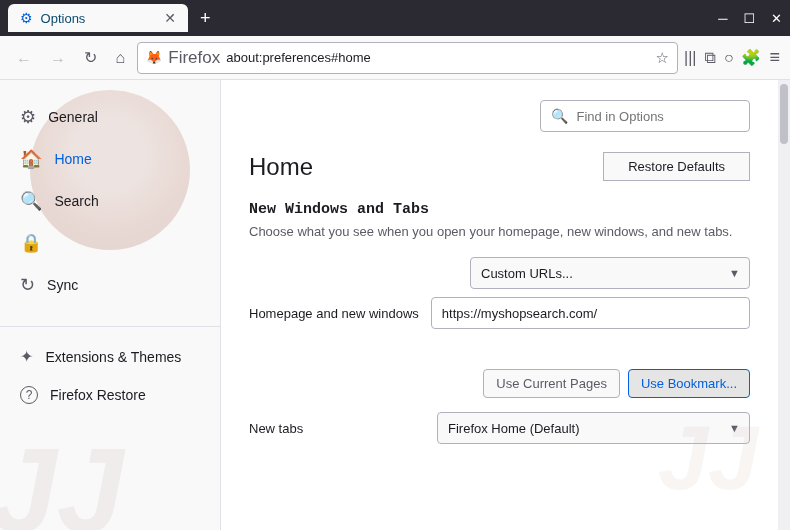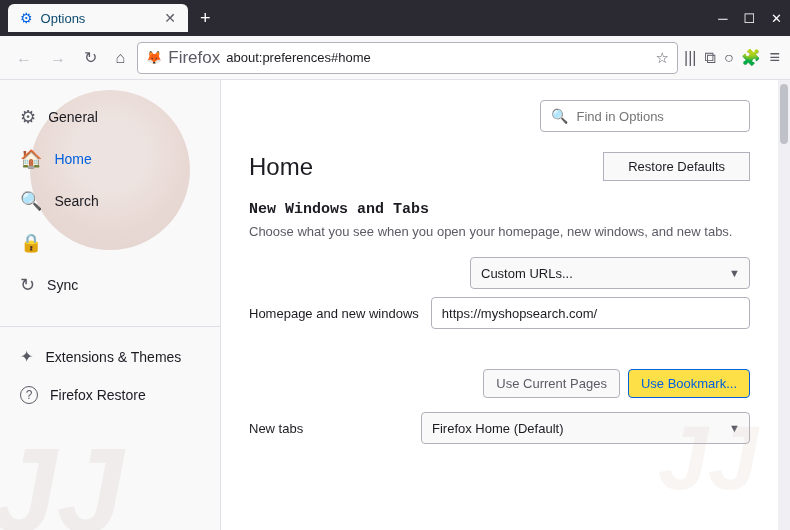--- a/index.html
+++ b/index.html
@@ -228,32 +228,32 @@
       border: 1px solid #b1b1be;
       background: #f9f9fa;
       border-radius: 4px;
       padding: 6px 12px;
       font-size: 13px;
       cursor: pointer;
       color: #5b5b66;
     }
     .btn-primary {
       border: 1px solid #0060df;
-      background: #fde047;
+      background: #e5e5e5;
       border-radius: 4px;
       padding: 6px 12px;
       font-size: 13px;
       cursor: pointer;
       color: #0060df;
     }
 
     .new-tabs-row {
       display: flex;
       align-items: center;
-      gap: 12px;
+      gap: 28px;
       margin-bottom: 20px;
     }
     .new-tabs-label { font-size: 13px; color: #1c1b22; min-width: 160px; }
     .new-tabs-dropdown-wrap { position: relative; flex: 1; }
     .new-tabs-select {
       width: 100%;
       height: 32px;
       border: 1px solid #b1b1be;
       border-radius: 4px;
       background: #f9f9fa;

